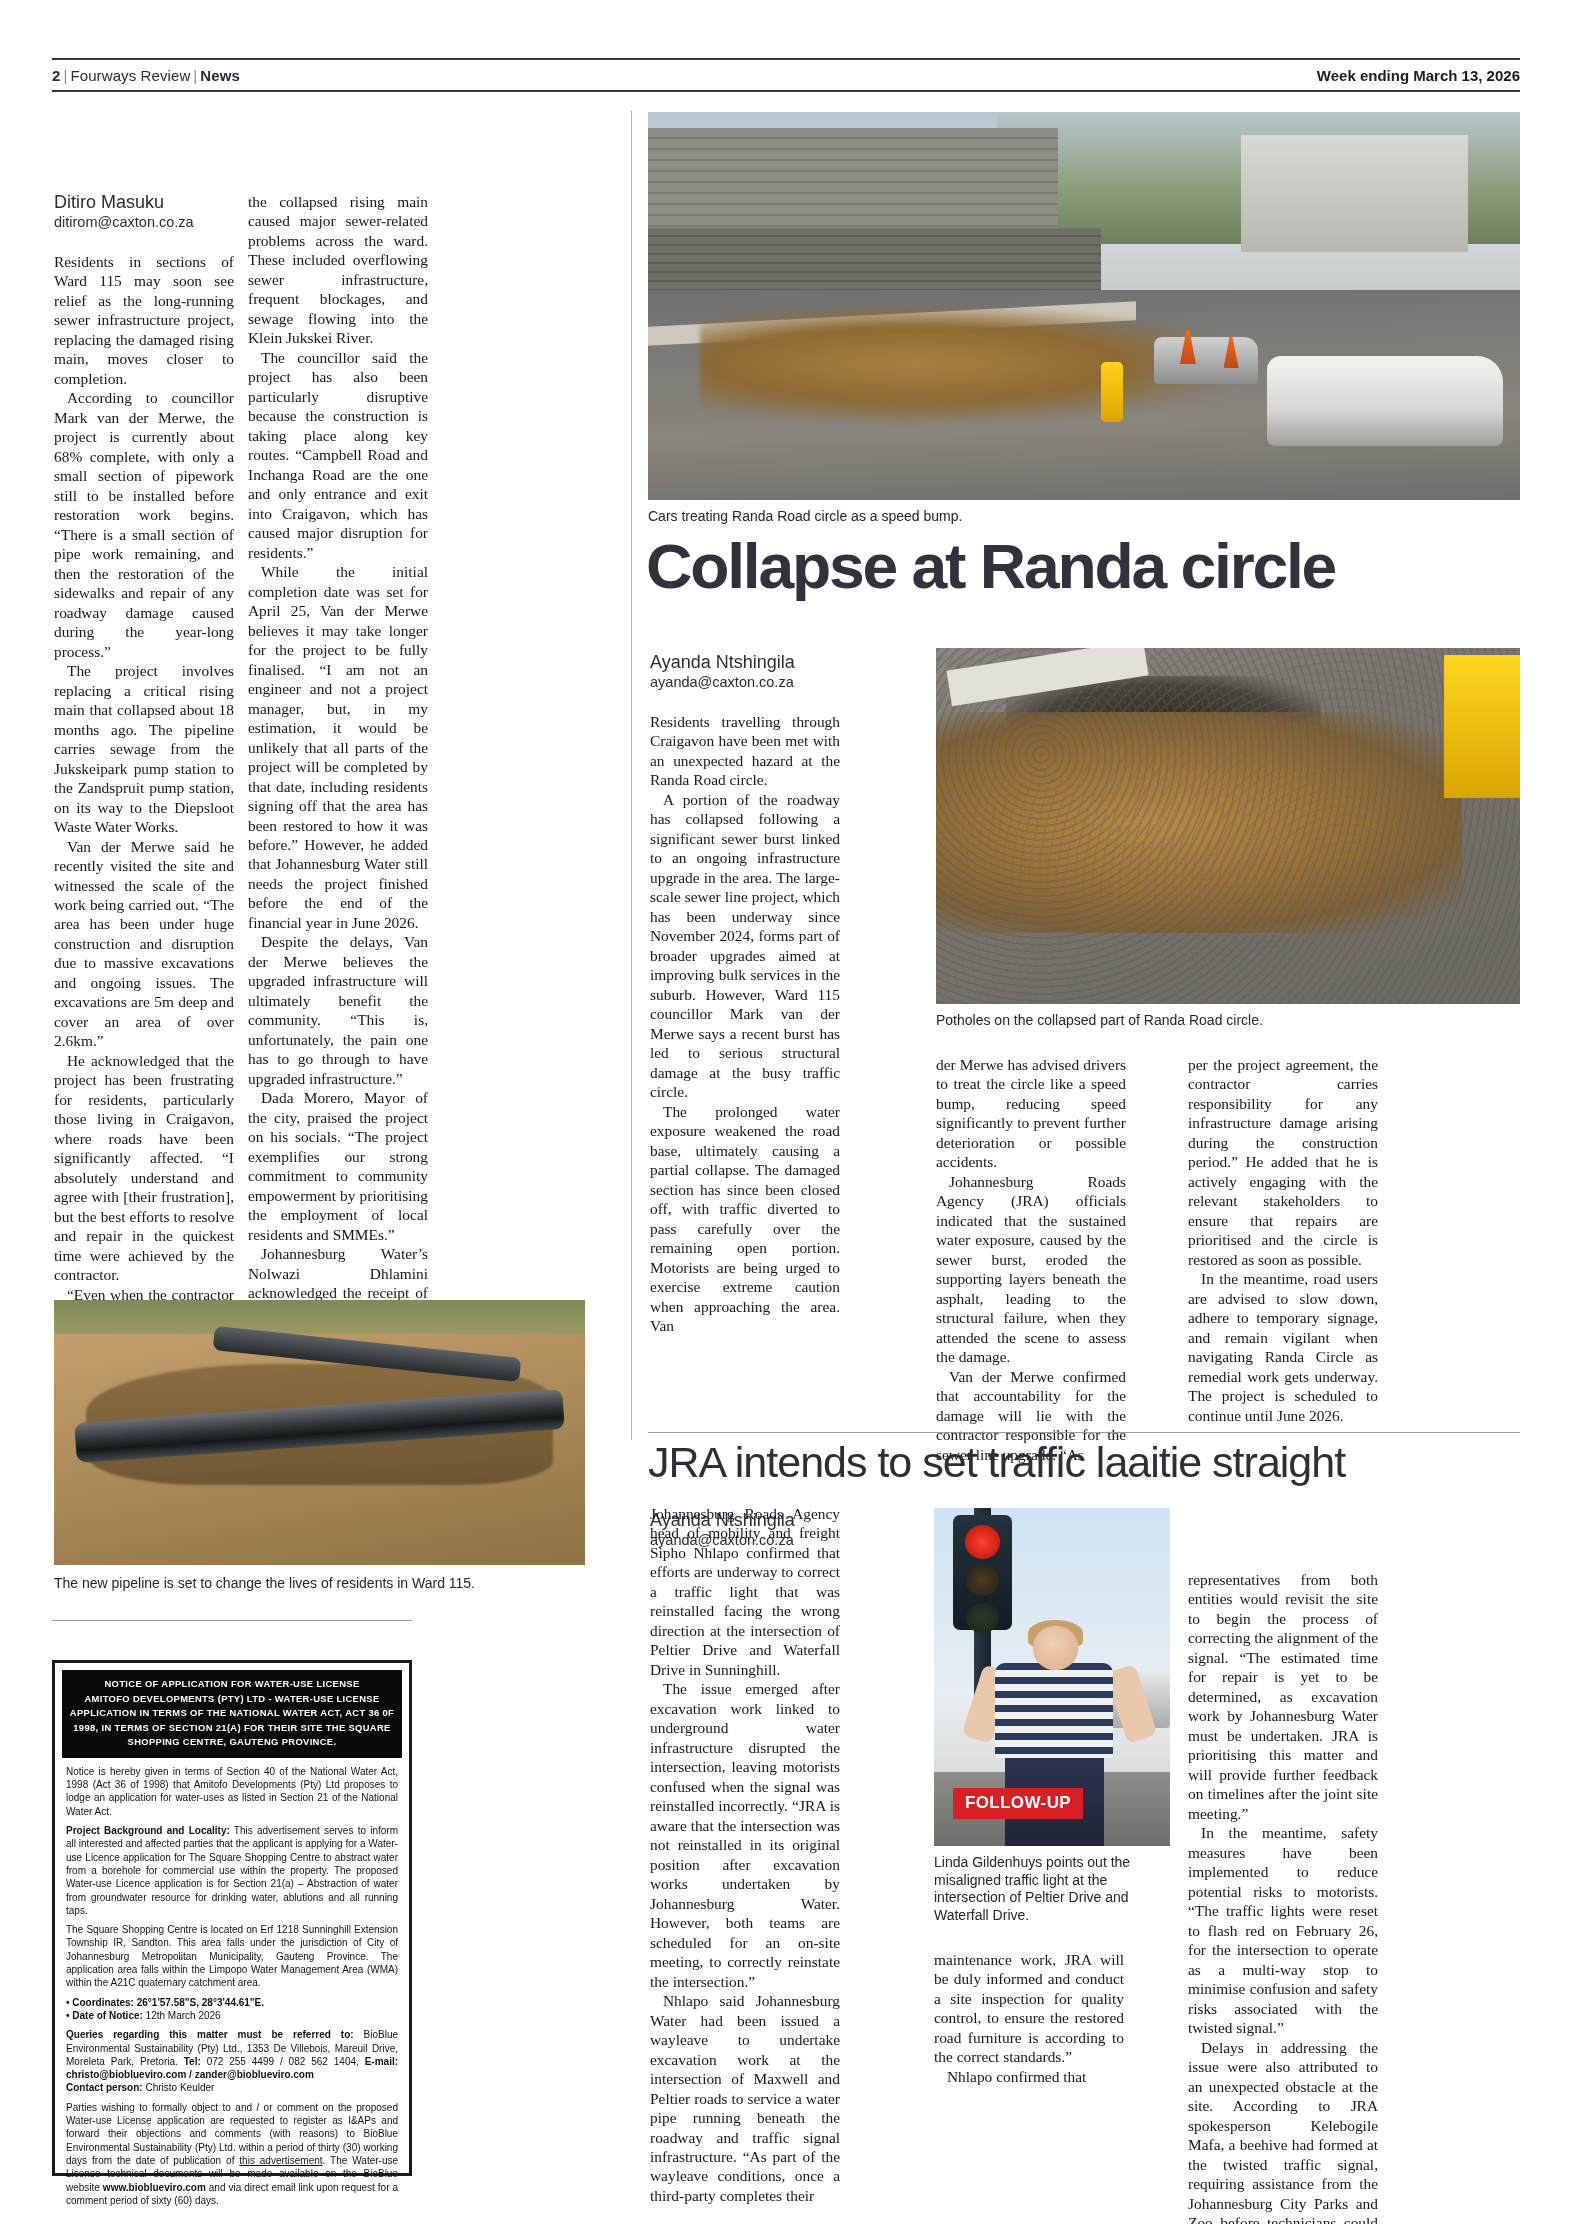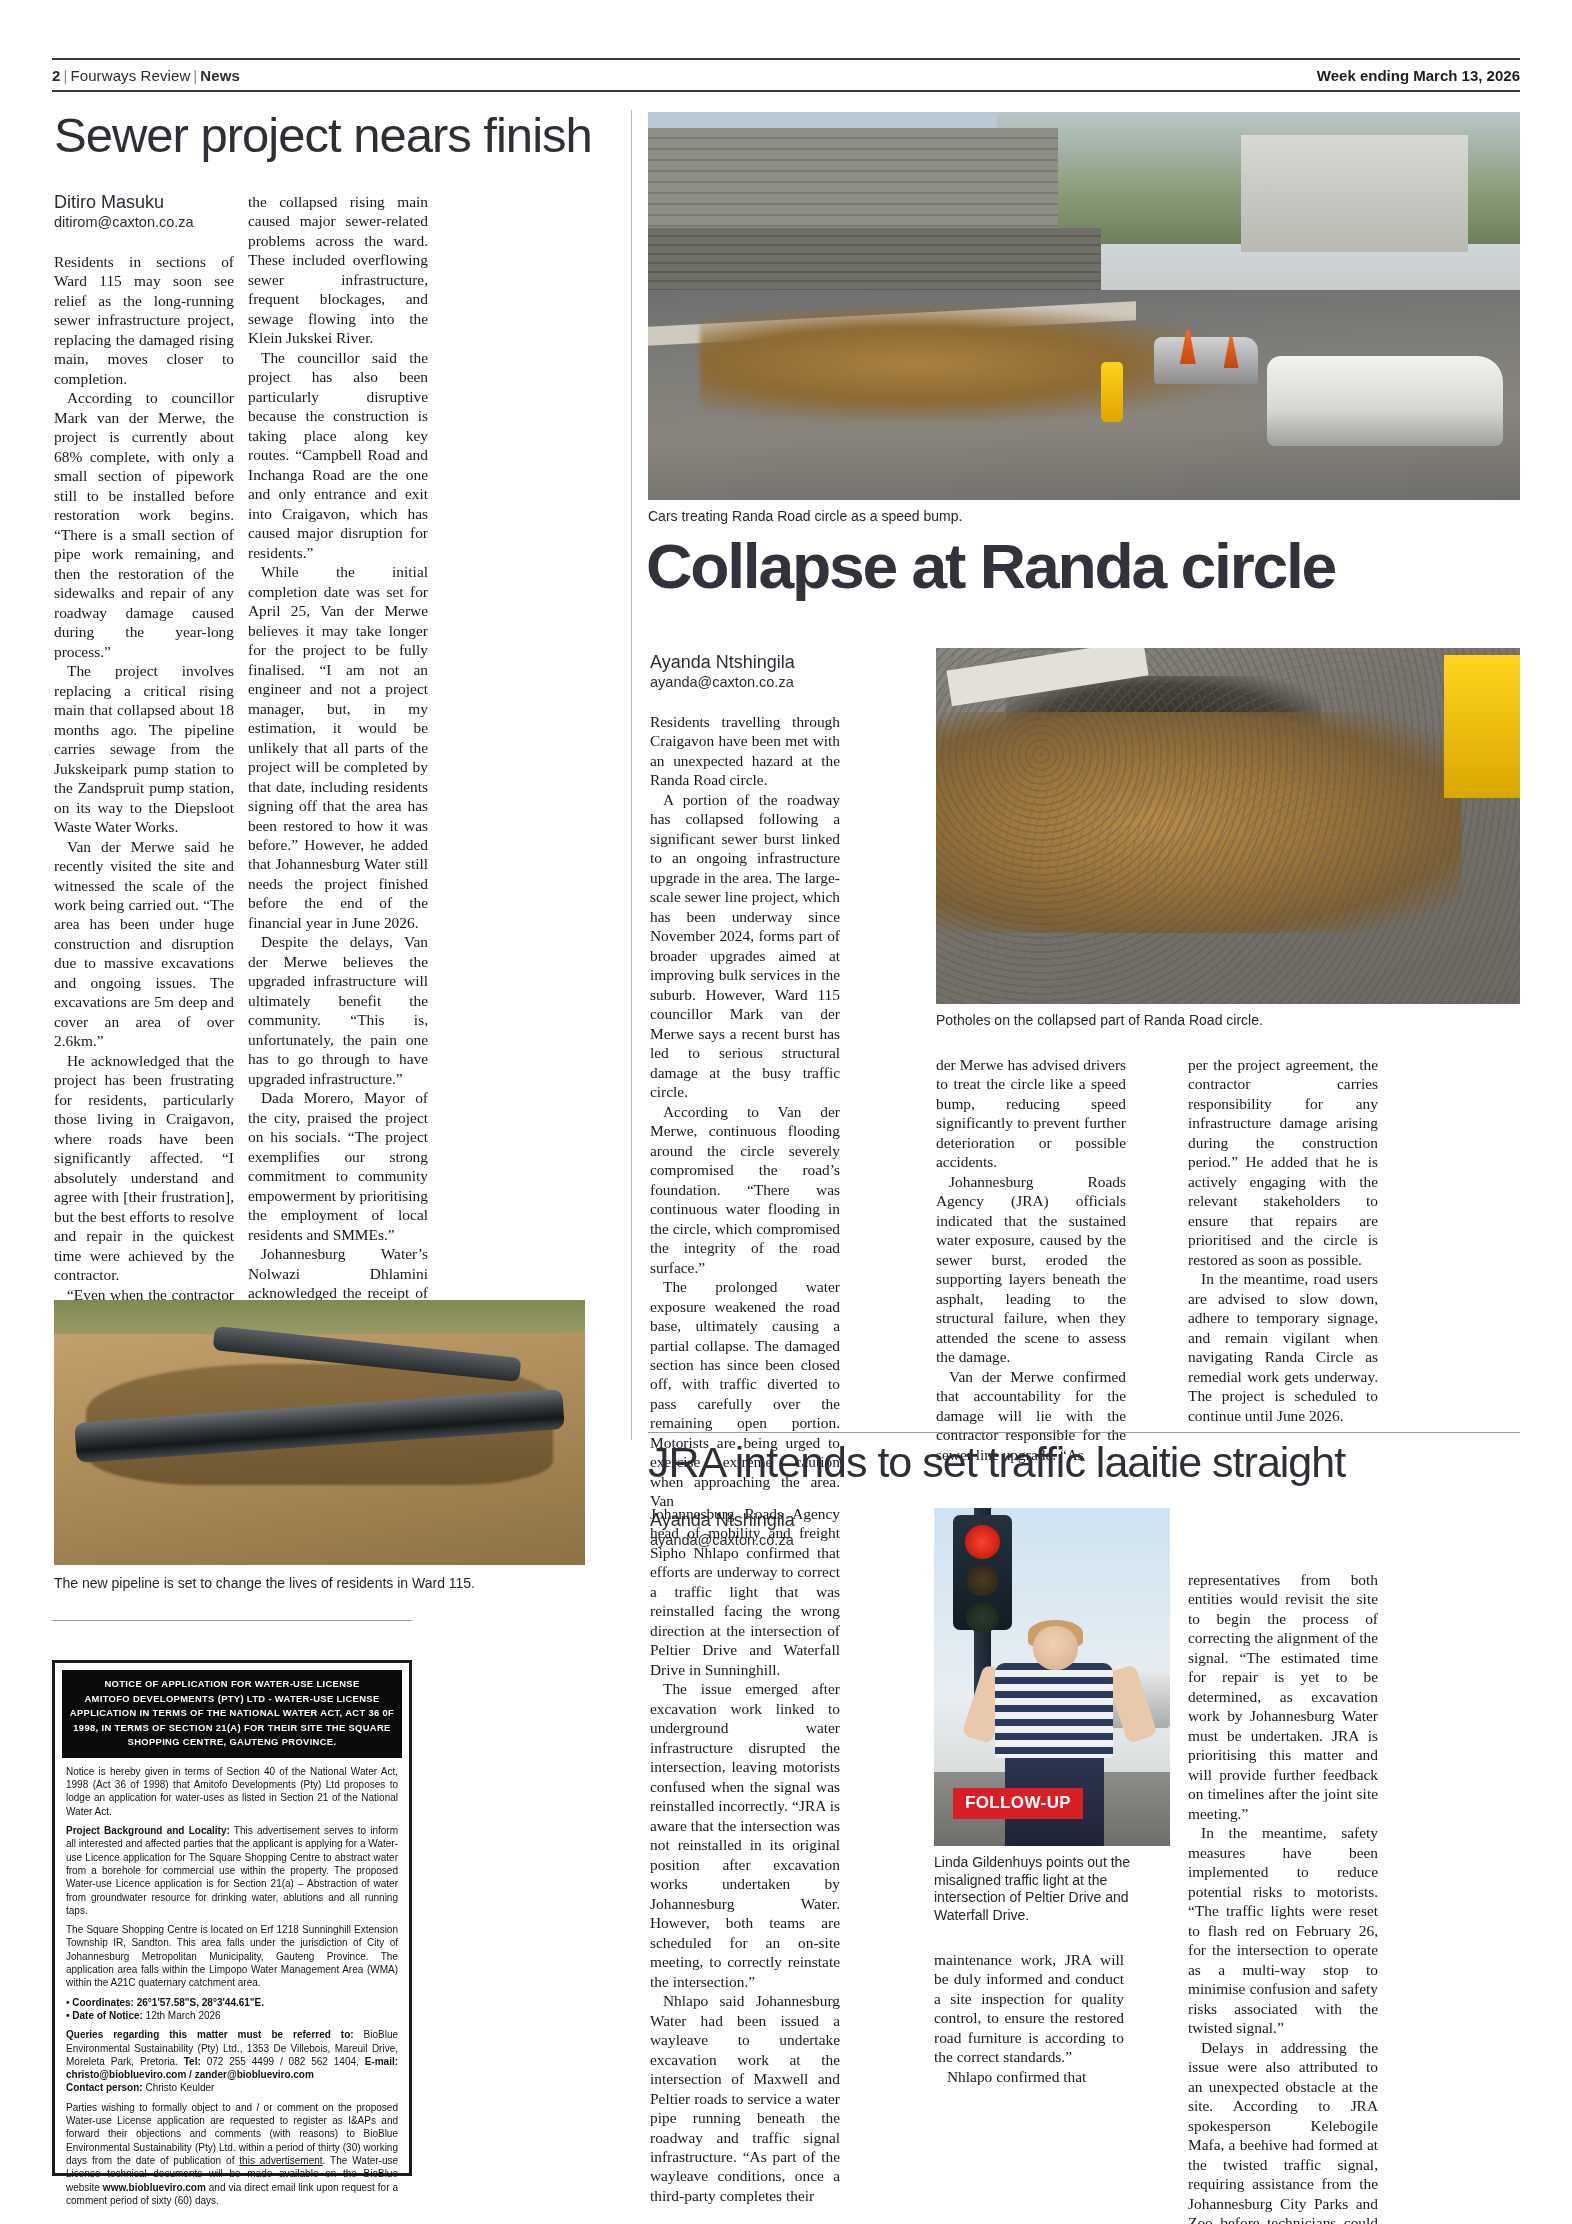--- a/index.html
+++ b/index.html
@@ -181,21 +181,20 @@
 
   <div class="masthead">
     <div class="masthead-left">
       <span class="pg">2</span><span class="sep">|</span><span>Fourways Review</span><span class="sep">|</span><span class="sec">News</span>
     </div>
     <div class="masthead-right">Week ending March 13, 2026</div>
   </div>
 
   <div class="rule-v" style="left:631px; top:110px; height:1330px;"></div>
 
-  <h1 class="hl-thin" style="position:absolute; left:54px; top:112px; width:560px; font-size:49px;">Sewer project nears finish</h1>
 
   <div style="position:absolute; left:54px; top:192px; width:180px;">
     <div class="byline-name">Ditiro Masuku</div>
     <div class="byline-mail">ditirom@caxton.co.za</div>
   </div>
 
   <div class="body-col" id="a1c1" style="position:absolute; left:54px; top:252px; width:180px; height:1020px;">
       <p class="first">Residents in sections of Ward 115 may soon see relief as the long-running sewer infrastructure project, replacing the damaged rising main, moves closer to completion.</p>
       <p>According to councillor Mark van der Merwe, the project is currently about 68% complete, with only a small section of pipework still to be installed before restoration work begins. “There is a small section of pipe work remaining, and then the restoration of the sidewalks and repair of any roadway damage caused during the year-long process.”</p>
       <p>The project involves replacing a critical rising main that collapsed about 18 months ago. The pipeline carries sewage from the Jukskeipark pump station to the Zandspruit pump station, on its way to the Diepsloot Waste Water Works.</p>
@@ -252,21 +251,20 @@
       <div class="dirt"></div>
     <div class="grav"></div>
       <div class="kerbw"></div>
       <div class="barr"></div>
   </div>
   <div class="caption" style="position:absolute; left:936px; top:1012px; width:584px;">Potholes on the collapsed part of Randa Road circle.</div>
 
   <div class="body-col" id="a2c1" style="position:absolute; left:650px; top:712px; width:190px; height:690px;">
       <p class="first">Residents travelling through Craigavon have been met with an unexpected hazard at the Randa Road circle.</p>
       <p>A portion of the roadway has collapsed following a significant sewer burst linked to an ongoing infrastructure upgrade in the area. The large-scale sewer line project, which has been underway since November 2024, forms part of broader upgrades aimed at improving bulk services in the suburb. However, Ward 115 councillor Mark van der Merwe says a recent burst has led to serious structural damage at the busy traffic circle.</p>
-      <p>According to Van der Merwe, continuous flooding around the circle severely compromised the road’s foundation. “There was continuous water flooding in the circle, which compromised the integrity of the road surface.”</p>
       <p>The prolonged water exposure weakened the road base, ultimately causing a partial collapse. The damaged section has since been closed off, with traffic diverted to pass carefully over the remaining open portion. Motorists are being urged to exercise extreme caution when approaching the area. Van</p>
     </div>
   <div class="body-col" id="a2c2" style="position:absolute; left:936px; top:1055px; width:190px; height:350px;">
       <p class="first">der Merwe has advised drivers to treat the circle like a speed bump, reducing speed significantly to prevent further deterioration or possible accidents.</p>
       <p>Johannesburg Roads Agency (JRA) officials indicated that the sustained water exposure, caused by the sewer burst, eroded the supporting layers beneath the asphalt, leading to the structural failure, when they attended the scene to assess the damage.</p>
       <p>Van der Merwe confirmed that accountability for the damage will lie with the contractor responsible for the sewer line upgrade. “As</p>
     </div>
   <div class="body-col" id="a2c3" style="position:absolute; left:1188px; top:1055px; width:190px; height:350px;">
       <p class="first">per the project agreement, the contractor carries responsibility for any infrastructure damage arising during the construction period.” He added that he is actively engaging with the relevant stakeholders to ensure that repairs are prioritised and the circle is restored as soon as possible.</p>
       <p>In the meantime, road users are advised to slow down, adhere to temporary signage, and remain vigilant when navigating Randa Circle as remedial work gets underway. The project is scheduled to continue until June 2026.</p>

